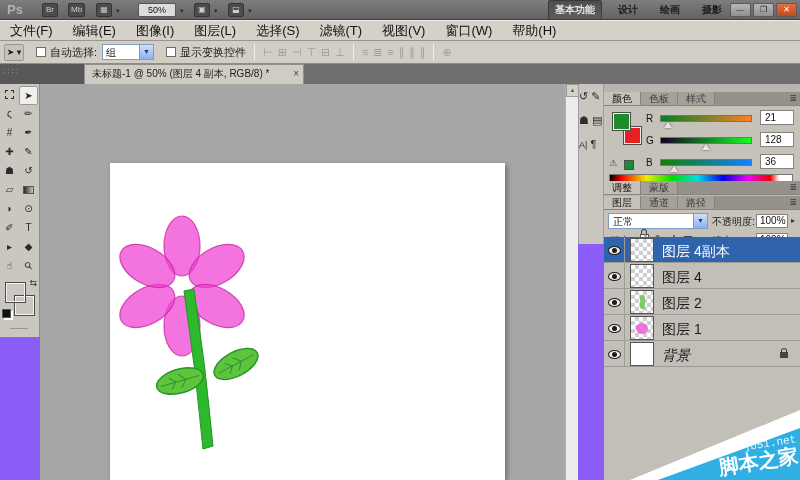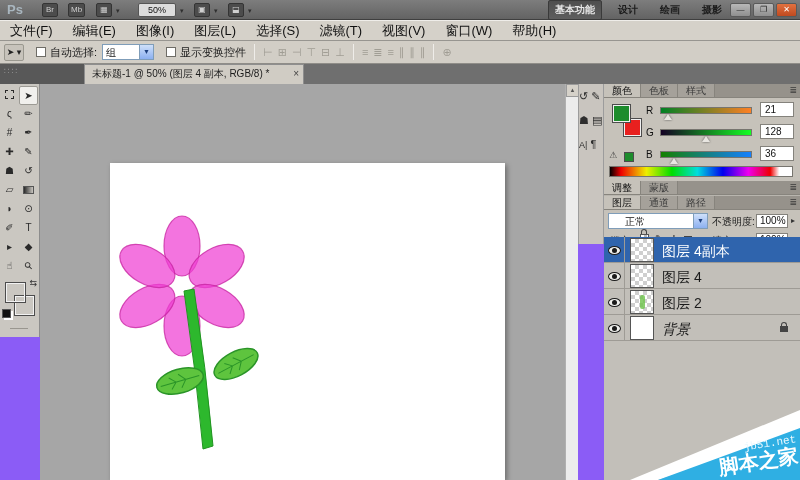--- a/index.html
+++ b/index.html
@@ -94,21 +94,21 @@
   .dock-div { width:18px; height:1px; background:#99968f; margin:1px auto; }
 
   
   .rightpanels { position:absolute; left:604px; top:84px; width:196px; height:396px; background:#b8b5ae; }
   .ptabbar { position:relative; height:14px; background:#96928b; display:flex; border-bottom:1px solid #87847d; }
   .ptab { font-size:10px; padding:0 8px; line-height:14px; color:#3a3a3a; background:#a5a19a;
     border-right:1px solid #87847d; }
   .ptab.active { background:#c6c2ba; color:#111; }
   .pmenu { position:absolute; right:3px; top:1px; font-size:9px; color:#3a3a3a; }
 
-  .color-panel { position:absolute; left:0; top:0; width:196px; height:124px; }
+  .color-panel { position:absolute; left:0; top:8px; width:196px; height:124px; }
   .color-content { position:relative; height:83px; background:#c6c2ba; }
   .cp-fg { position:absolute; left:8px; top:6px; width:19px; height:19px; border:1px solid #4c4c4c;
     box-shadow:inset 0 0 0 1px #f0f0f0; z-index:2; }
   .cp-bg { position:absolute; left:19px; top:20px; width:19px; height:19px; border:1px solid #4c4c4c;
     box-shadow:inset 0 0 0 1px #f0f0f0; z-index:1; }
   .cp-warn { position:absolute; left:5px; top:52px; font-size:9px; color:#3a3a3a; }
   .cp-cube { position:absolute; left:20px; top:54px; width:10px; height:10px; border:1px solid #4c4c4c; }
   .slider-row { position:absolute; left:42px; height:16px; }
   .slider-row .ch-label { position:absolute; left:0; top:1px; font-size:10px; color:#111; }
   .slider-track { position:absolute; left:14px; top:3px; width:92px; height:7px; border:1px solid #77756f; }
@@ -121,21 +121,21 @@
     border:1px solid #84827c; font-size:10px; text-align:left; padding:1px 4px; color:#111; }
   .spectrum { position:absolute; left:5px; top:68px; width:184px; height:11px; border:1px solid #77756f;
     background:linear-gradient(to right,#000 0%,#e00 6%,#ee0 20%,#0d0 34%,#0dd 48%,#00e 62%,#e0e 76%,#e00 88%,#fff 93%,#fff 100%); }
 
   .adjust-bar { position:absolute; left:0; top:97px; width:196px; height:15px; }
 
   .layers-panel { position:absolute; left:0; top:112px; width:196px; height:284px; }
   .layers-controls { position:relative; height:40px; background:#c6c2ba; border-bottom:1px solid #9e9b95; }
   .blend-select { position:absolute; left:4px; top:3px; width:100px; height:16px; background:#fff;
     border:1px solid #7f9db9; display:flex; }
-  .blend-select .val { flex:1; font-size:10px; padding:1px 16px; color:#111; }
+  .blend-select .val { flex:1; font-size:10px; padding:1px 4px; color:#111; }
   .blend-select .btn { width:14px; background:linear-gradient(#cfe0fa,#8cb0f0); border-left:1px solid #7f9db9;
     font-size:7px; color:#1d3f7e; text-align:center; line-height:14px; }
   .opacity-label { position:absolute; left:108px; top:5px; font-size:10px; color:#1c1c1c; }
   .small-field { position:absolute; top:4px; width:32px; height:14px; background:#fff; border:1px solid #84827c;
     font-size:10px; padding:0 3px; color:#111; }
   .spin { position:absolute; top:6px; font-size:8px; color:#333; }
   .lock-label { position:absolute; left:6px; top:24px; font-size:10px; color:#1c1c1c; }
   .lock-icons { position:absolute; left:36px; top:23px; display:flex; gap:6px; align-items:center; }
   .lock-icons .li { font-size:10px; color:#3a3a3a; }
   .li-checker { width:9px; height:9px; border:1px solid #555;
@@ -467,20 +467,28 @@
 
           <div class="layer-row">
             <span class="eye-col">
               <span class="eye"></span>
             </span>
             <span class="layer-thumb checker-green"></span>
             <span class="layer-name">图层 2</span>
 
           </div>
 
+          <div class="layer-row">
+            <span class="eye-col">
+              <span class="eye"></span>
+            </span>
+            <span class="layer-thumb checker-pink"></span>
+            <span class="layer-name">图层 1</span>
+
+          </div>
 
           <div class="layer-row">
             <span class="eye-col">
               <span class="eye"></span>
             </span>
             <span class="layer-thumb white"></span>
             <span class="layer-name italic">背景</span>
             <span class="padlock"></span>
           </div>
 

